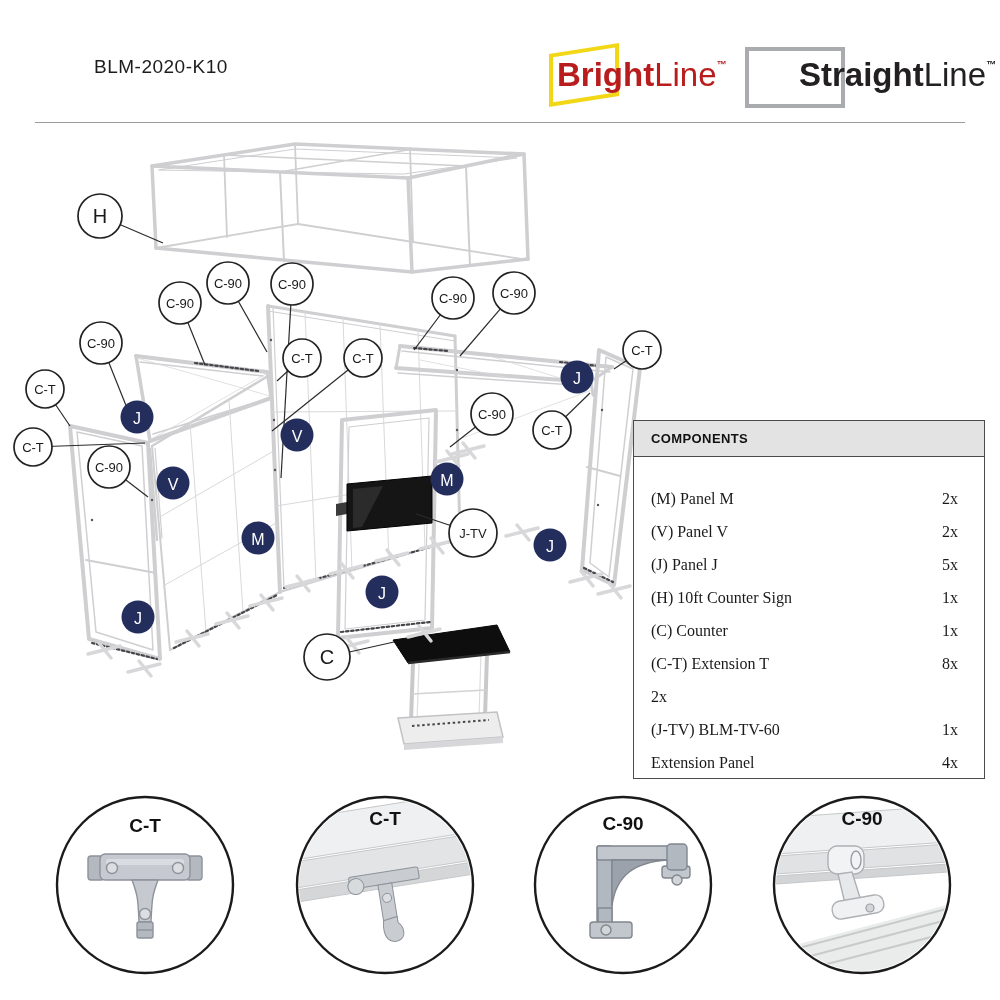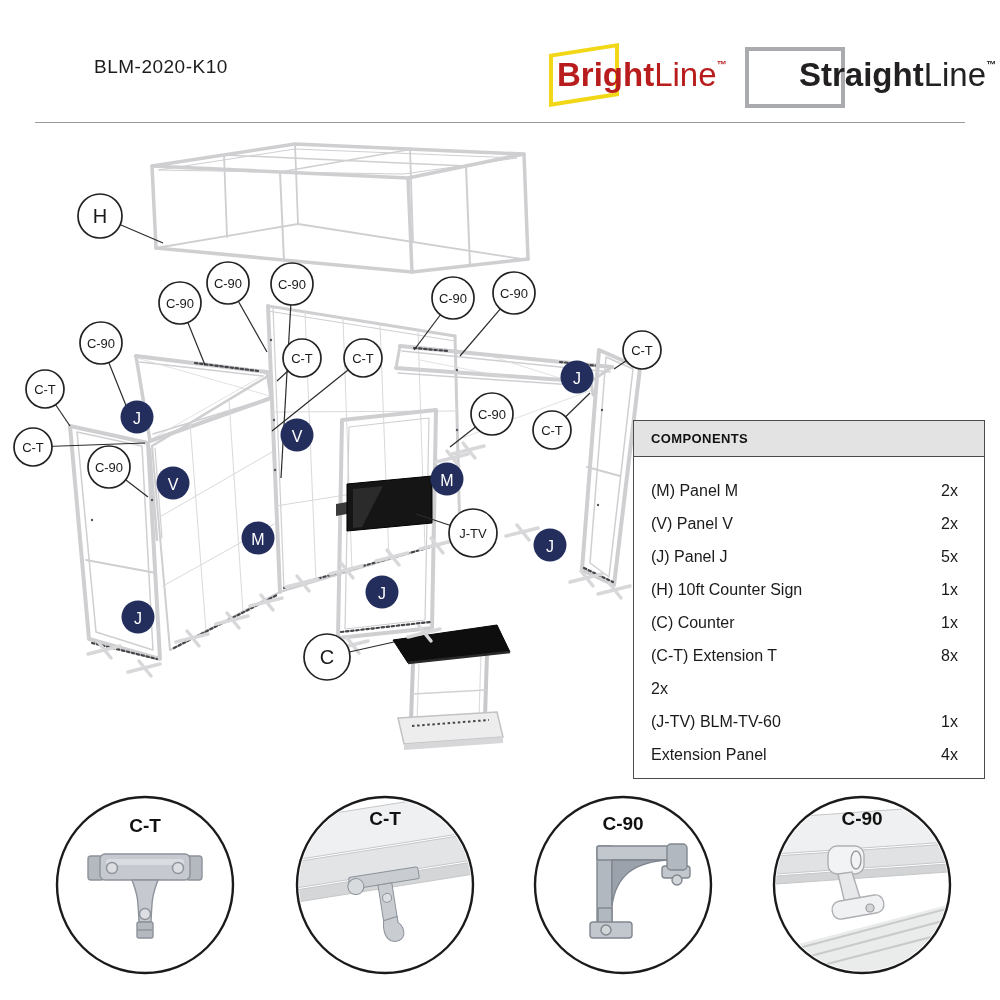--- a/index.html
+++ b/index.html
@@ -20,21 +20,21 @@
   
   #straightline-logo{position:absolute;left:743px;top:42px;width:240px;height:64px;}
   #straightline-frame{position:absolute;left:2px;top:5px;width:92px;height:53px;border:4.5px solid #a9abae;}
   #straightline-text{position:absolute;left:12px;top:14px;font-size:33px;color:#232022;white-space:nowrap;margin-left:44px;}
   #straightline-text .b{font-weight:bold;}
   #straightline-text .l{font-weight:normal;}
 
   
   #components-table{position:absolute;left:633px;top:420px;width:352px;height:359px;border:1.5px solid #4b4b4b;background:#fff;box-sizing:border-box;}
   #components-header{height:35px;line-height:35px;background:#e3e3e3;border-bottom:1.5px solid #4b4b4b;font-weight:bold;font-size:13px;letter-spacing:.4px;padding-left:17px;color:#111;}
-  #components-rows{padding:17px 26px 0 17px;}
+  #components-rows{padding:25px 26px 0 17px;font-family:Liberation Serif, serif;}
   .comp-row{height:33px;line-height:33px;display:flex;justify-content:space-between;font-size:16px;color:#1a1a1a;}
 
   
   #diagram-svg{position:absolute;left:0;top:0;width:1000px;height:1000px;}
   text{font-family:"Liberation Sans",sans-serif;}
 </style>
 </head>
 <body>
 
 <div id="page-title">BLM-2020-K10</div>

